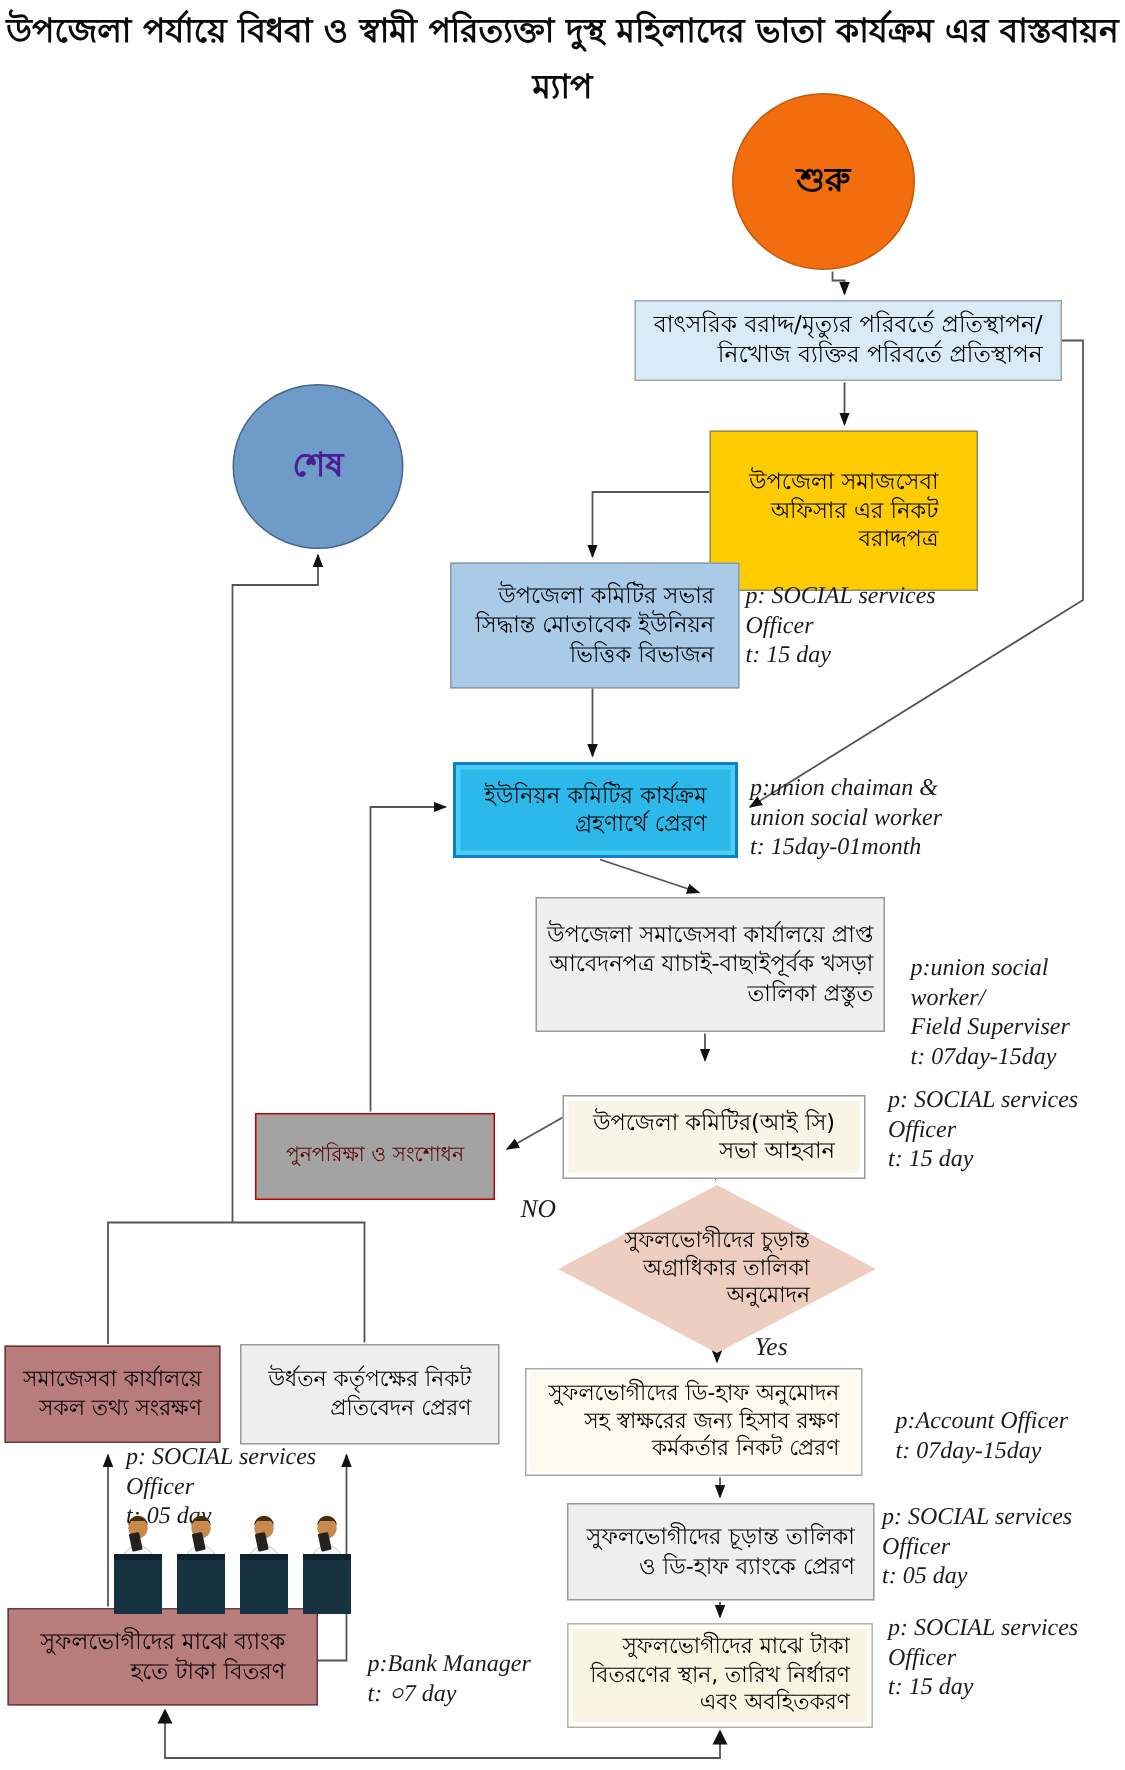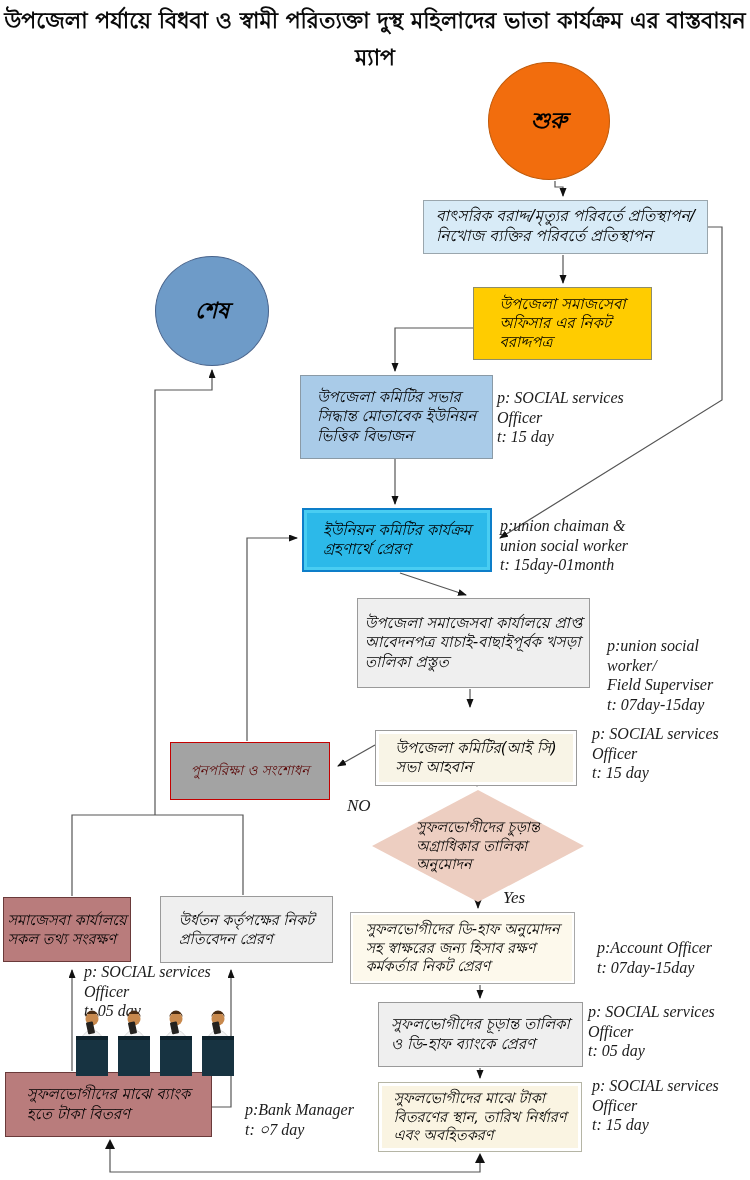--- a/index.html
+++ b/index.html
@@ -2,43 +2,43 @@
 <html><head>
 <meta charset="utf-8">
 <style>
   html,body{margin:0;padding:0;background:#fff;}
   #stage{position:relative;width:750px;height:1180px;background:#fff;overflow:hidden;
          font-family:"DejaVu Sans",sans-serif;}
   #title{position:absolute;left:0;top:3px;width:750px;text-align:center;
          font-size:22px;font-weight:bold;color:#0a0a0a;letter-spacing:0px;}
   svg.wires{position:absolute;left:0;top:0;z-index:1;pointer-events:none;}
   .node{position:absolute;z-index:2;display:flex;align-items:center;justify-content:center;
-        text-align:left;white-space:pre-line;box-sizing:border-box;
-        font-size:15px;line-height:1.28;color:#000;font-style:italic;}
+        text-align:right;white-space:pre-line;box-sizing:border-box;
+        font-size:15px;line-height:1.28;color:#000;}
   .circle{border-radius:50%;font-size:22px;font-weight:bold;}
   .start{left:488px;top:62px;width:122px;height:118px;background:#F26D0D;border:1px solid #c05a0a;}
-  .end{left:155px;top:256px;width:114px;height:110px;background:#6E9BC8;border:1px solid #49648c;color:#000000;}
+  .end{left:155px;top:256px;width:114px;height:110px;background:#6E9BC8;border:1px solid #49648c;color:#4c1d95;}
   .replacement{left:423px;top:200px;width:285px;height:54px;background:#D8EBF7;border:1px solid #9aa6ad;font-size:15.5px;}
-  .allocation{left:473px;top:287px;width:179px;height:73px;background:#FFCC00;border:1px solid #8d8d6a;}
+  .allocation{left:473px;top:287px;width:179px;height:107px;background:#FFCC00;border:1px solid #8d8d6a;}
   .division{left:300px;top:375px;width:193px;height:84px;background:#A9CBE8;border:1px solid #8a9aa6;}
   .union{left:302px;top:508px;width:190px;height:64px;background:#2CB9E9;border:2px solid #0D7EC9;
          box-shadow:inset 0 0 0 3px #49cdf2;font-size:15px;}
   .draft{left:357px;top:598px;width:233px;height:90px;background:#EFEFEF;border:1px solid #9a9a9a;}
   .meeting{left:375px;top:712px;width:202px;height:56px;background:#F8F4E6;border:1px solid #9a9a9a;
            box-shadow:inset 0 0 0 3px #ffffff;margin-top:18px;}
   .decision{left:372px;top:790px;width:212px;height:112px;background:#EDCEC1;
             clip-path:polygon(50% 0,100% 50%,50% 100%,0 50%);font-size:14.5px;}
   .rework{left:170px;top:742px;width:160px;height:58px;background:#a3a3a3;border:1px solid #c40000;
           color:#5a0606;font-size:13.5px;}
   .dhalf{left:350px;top:912px;width:225px;height:72px;background:#FDF9EC;border:1px solid #a9a9a9;
          box-shadow:inset 0 0 0 2px #ffffff;font-size:14.5px;}
   .finallist{left:378px;top:1002px;width:205px;height:65px;background:#EFEFEF;border:1px solid #9a9a9a;}
   .venue{left:378px;top:1082px;width:204px;height:70px;background:#FAF4E2;border:1px solid #b5b5a5;
          box-shadow:inset 0 0 0 3px #ffffff;font-size:14.5px;}
-  .archive{left:3px;top:897px;width:128px;height:65px;background:#B97C7C;border:1px solid #6a3a3a;font-size:14.5px;}
+  .archive{left:3px;top:897px;width:144px;height:65px;background:#B97C7C;border:1px solid #6a3a3a;font-size:14.5px;}
   .report{left:160px;top:896px;width:173px;height:67px;background:#EFEFEF;border:1px solid #9a9a9a;font-size:14.5px;}
   .bank{left:5px;top:1072px;width:207px;height:65px;background:#B97C7C;border:1px solid #6a3a3a;}
   .ann{position:absolute;z-index:2;white-space:pre-line;font-family:"Liberation Serif","DejaVu Serif",serif;
        font-size:16px;line-height:1.22;color:#1c1c1c;font-style:italic;}
   .a1{left:497px;top:388px;}
   .a2{left:500px;top:516px;}
   .a3{left:607px;top:636px;}
   .a4{left:592px;top:724px;}
   .a5{left:597px;top:938px;}
   .a6{left:588px;top:1002px;}

